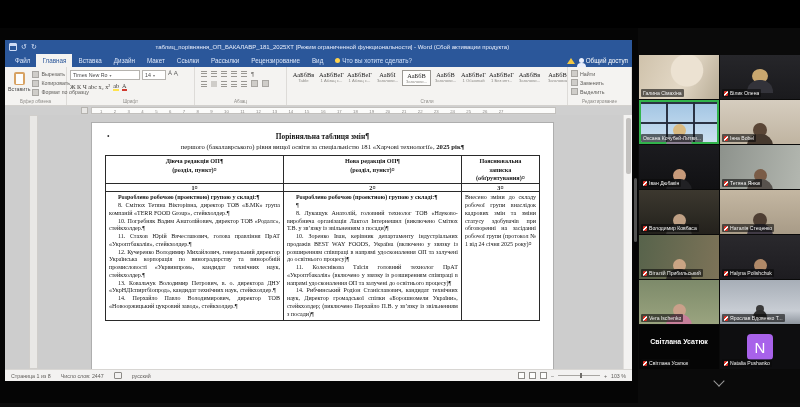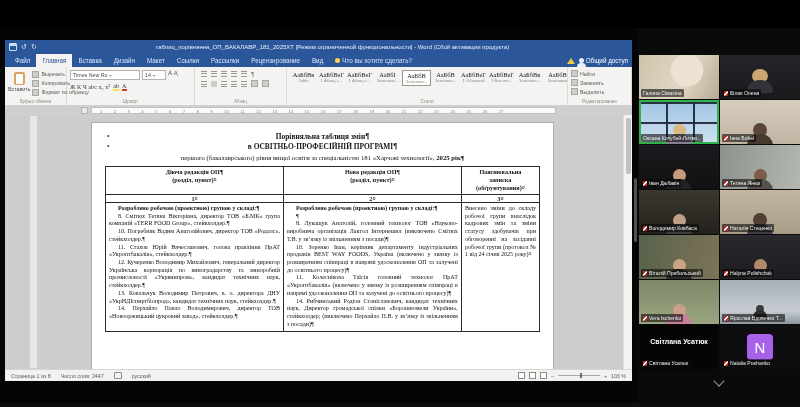--- a/index.html
+++ b/index.html
@@ -311,21 +311,20 @@
       <div class="rtrack">
           <div class="rnums">1 2 3 4 5 6 7 8 9 10 11 12 13 14 15 16 17 18 19 20 21 22 23 24 25 26 27</div>
         </div>
     </div>
 
     <div class="docarea">
       <div class="vruler"></div>
 
       <div class="page">
         <div class="tline">Порівняльна таблиця змін¶</div>
-        <div class="tline">в ОСВІТНЬО-ПРОФЕСІЙНІЙ ПРОГРАМІ¶</div>
         <div class="subline"><span>першого (бакалаврського) рівня вищої освіти за спеціальністю 181 «Харчові технології», </span><b>2025 рік¶</b></div>
 
         <table class="cmp">
           <colgroup>
               <col style="width:41%">
               <col style="width:41%">
               <col style="width:18%">
             </colgroup>
           <tbody>
               <tr>

